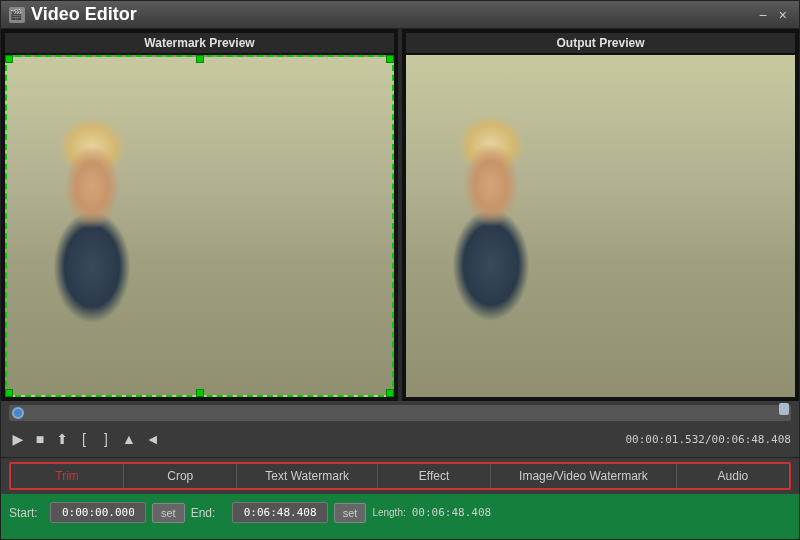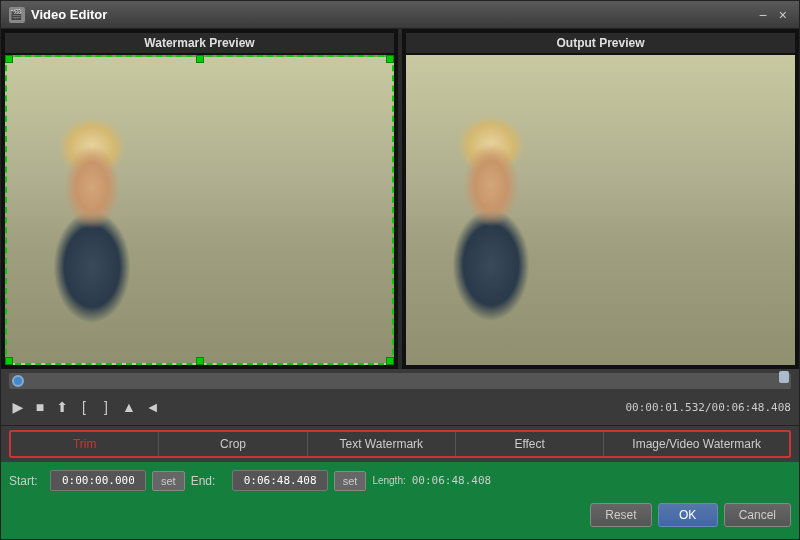--- a/index.html
+++ b/index.html
@@ -44,21 +44,21 @@
       background: #888;
       border-radius: 2px;
       display: flex;
       align-items: center;
       justify-content: center;
       font-size: 10px;
     }
     .title-text {
       color: #fff;
       font-weight: bold;
-      font-size: 13px;
+      font-size: 18px;
     }
     .title-controls {
       display: flex;
       gap: 4px;
     }
     .title-btn {
       color: #ccc;
       font-size: 14px;
       cursor: pointer;
       padding: 0 4px;
@@ -369,34 +369,32 @@
       </div>
       <div class="tab">
         <span>Text Watermark</span>
       </div>
       <div class="tab">
         <span>Effect</span>
       </div>
       <div class="tab">
         <span>Image/Video Watermark</span>
       </div>
+      <div class="tab">
+        <span>Audio</span>
+      </div>
     </div>
   </div>
 
   <div class="controls-area">
     <div class="trim-row">
       <span class="trim-label">Start:</span>
       <input class="trim-input" type="text" value="0:00:00.000" style="">
       <button class="trim-set-btn">set</button>
       <span class="trim-label">End:</span>
       <input class="trim-input" type="text" value="0:06:48.408" style="">
       <button class="trim-set-btn">set</button>
       <span class="length-label">Length:</span>
       <span class="length-value">00:06:48.408</span>
     </div>
-    <div class="bottom-buttons">
-      <button class="action-btn">Reset</button>
-      <button class="action-btn ok-btn">OK</button>
-      <button class="action-btn">Cancel</button>
-    </div>
   </div>
 
 </div>
 
 </body></html>

